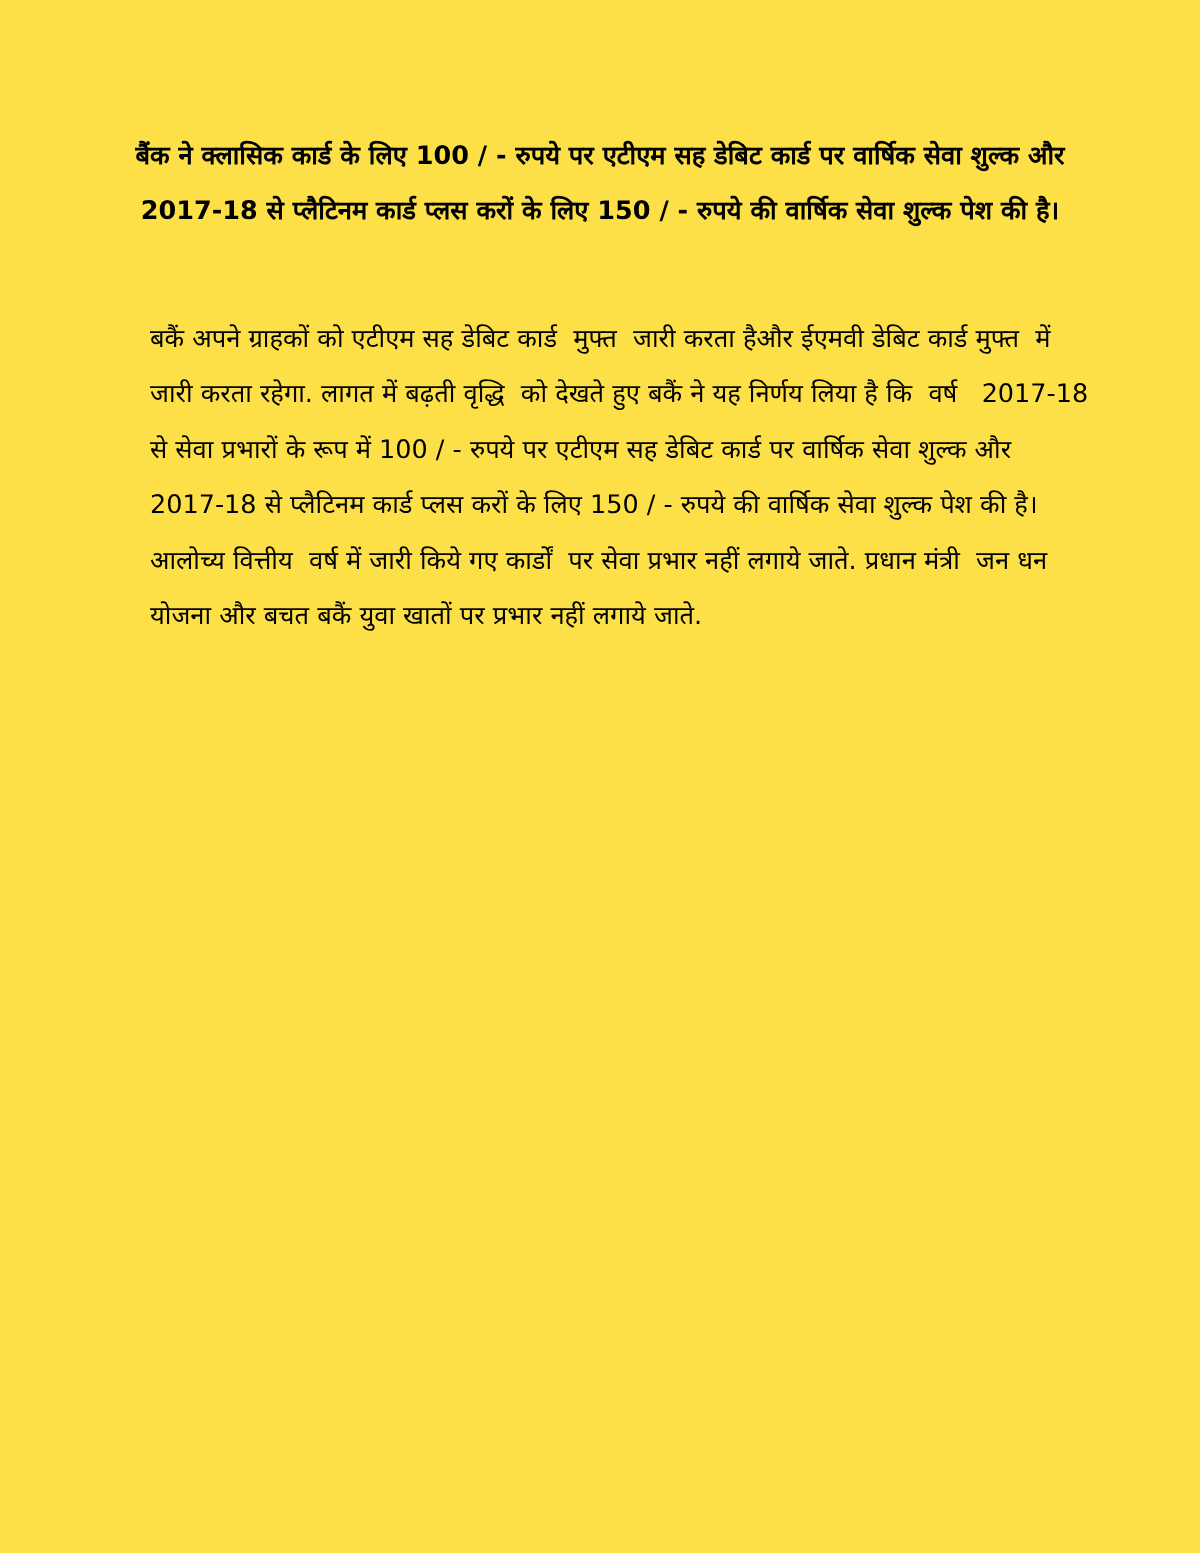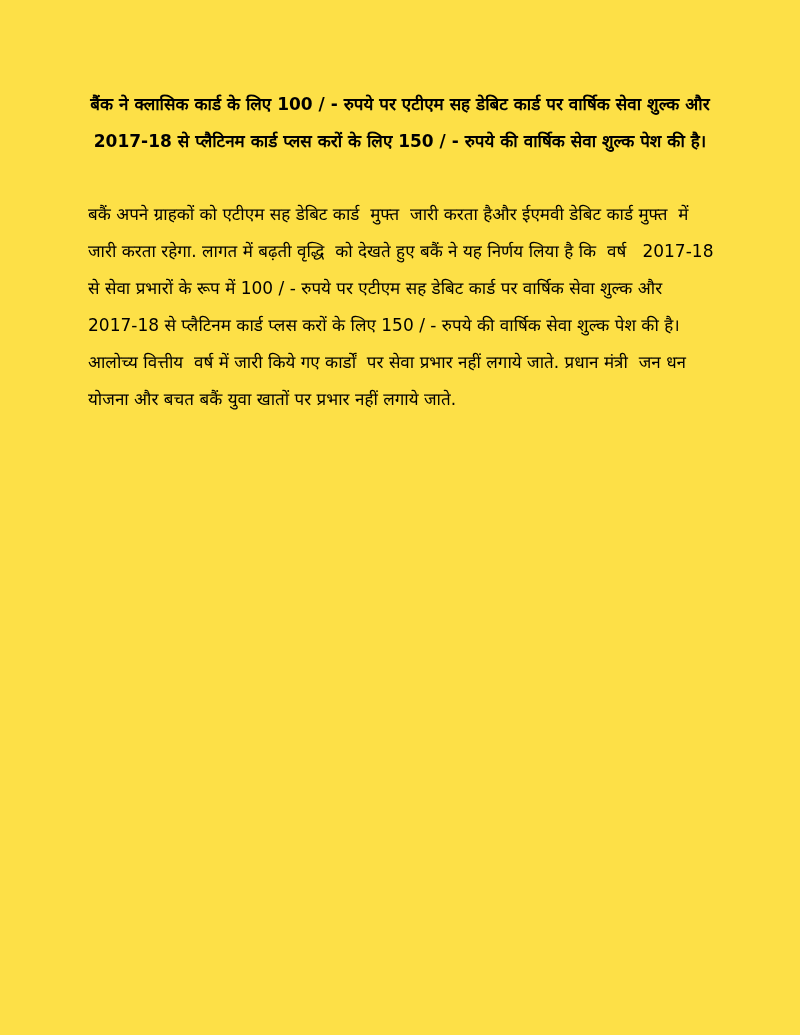--- a/index.html
+++ b/index.html
@@ -27,21 +27,21 @@
     line-height: 37px;
     text-align: center;
     color: #000000;
     white-space: pre-wrap;
   }
   .doc-paragraph {
     position: absolute;
     top: 196px;
     left: 88px;
     width: 628px;
-    margin: 0;
+    margin: 12px;
     font-size: 17px;
     font-weight: normal;
     line-height: 37px;
     text-align: left;
     color: #000000;
     white-space: pre-wrap;
   }
 </style>
 </head>
 <body>

